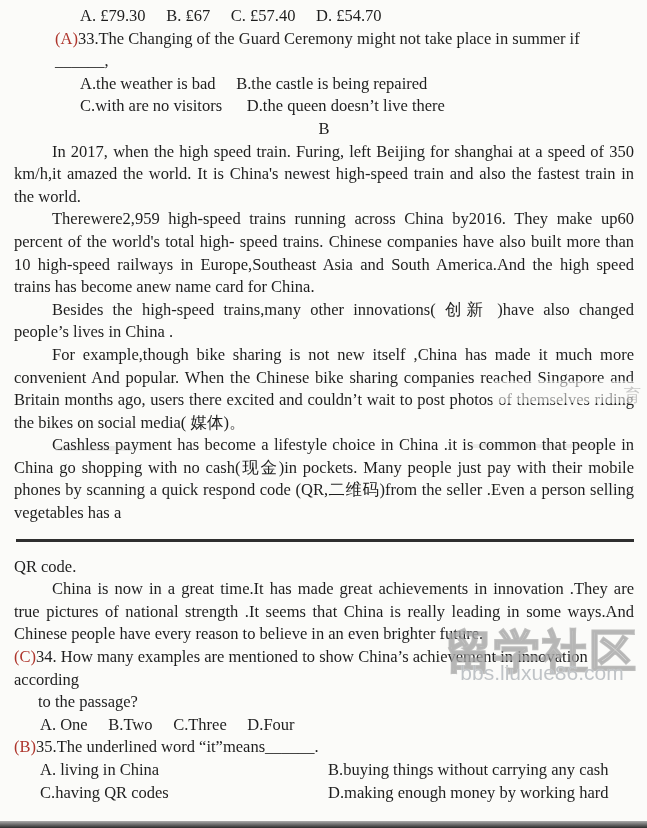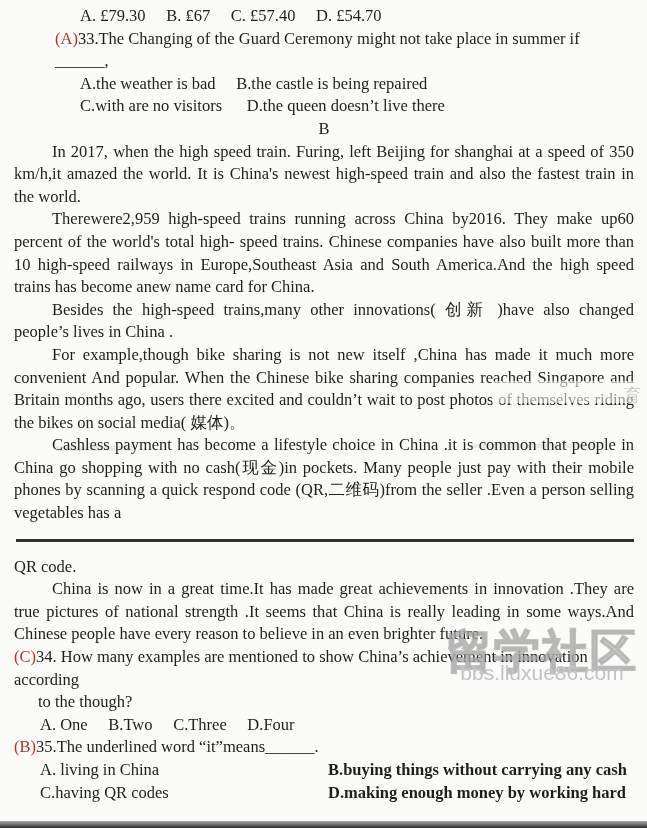--- a/index.html
+++ b/index.html
@@ -36,21 +36,21 @@
     border: none;
     border-top: 3px solid #2f2f2f;
     width: 618px;
     height: 0;
   }
   .q { margin: 0; }
   .q-cont { margin-left: 24px; }
   .opts-inline { margin-left: 26px; }
   .opt-row { display: flex; margin-left: 26px; }
   .opt-left { width: 288px; flex-shrink: 0; }
-  .opt-right { flex: 1; font-weight: bold; }
+  .opt-right { flex: 1; }
 
   
   .smudge { position: absolute; background: rgba(90,90,90,0.10); border-radius: 2px; }
   .smudge-1 { left: 55px; top: 446px; width: 78px; height: 5px; }
   .smudge-2 { left: 470px; top: 444px; width: 130px; height: 4px; }
   .fade-patch {
     position: absolute; left: 492px; top: 381px; width: 150px; height: 22px;
     background: rgba(251,251,249,0.55);
     pointer-events: none;
   }
@@ -111,21 +111,21 @@
   <p class="para">Cashless payment has become a lifestyle choice in China .it is common that people in China go shopping with no cash(现金)in pockets. Many people just pay with their mobile phones by scanning a quick respond code (QR,二维码)from the seller .Even a person selling vegetables has a</p>
 
   <hr class="divider">
 
   <p class="para noindent">QR code.</p>
 
 
   <p class="para">China is now in a great time.It has made great achievements in innovation .They are true pictures of national strength .It seems that China is really leading in some ways.And Chinese people have every reason to believe in an even brighter future.</p>
 
   <div class="q"><span class="marker">(C)</span><span>34. How many examples are mentioned to show China’s achievement in innovation according</span>
-    <div class="q-cont">to the though?</div>
+    <div class="q-cont">to the passage?</div>
   </div>
   <div class="opts-inline pre">A. One     B.Two     C.Three     D.Four</div>
 
   <div class="q"><span class="marker">(B)</span><span>35.The underlined word “it”means______.</span></div>
   <div class="opt-row">
     <span class="opt-left">A. living in China</span>
     <span class="opt-right">B.buying things without carrying any cash</span>
   </div>
   <div class="opt-row">
     <span class="opt-left">C.having QR codes</span>

